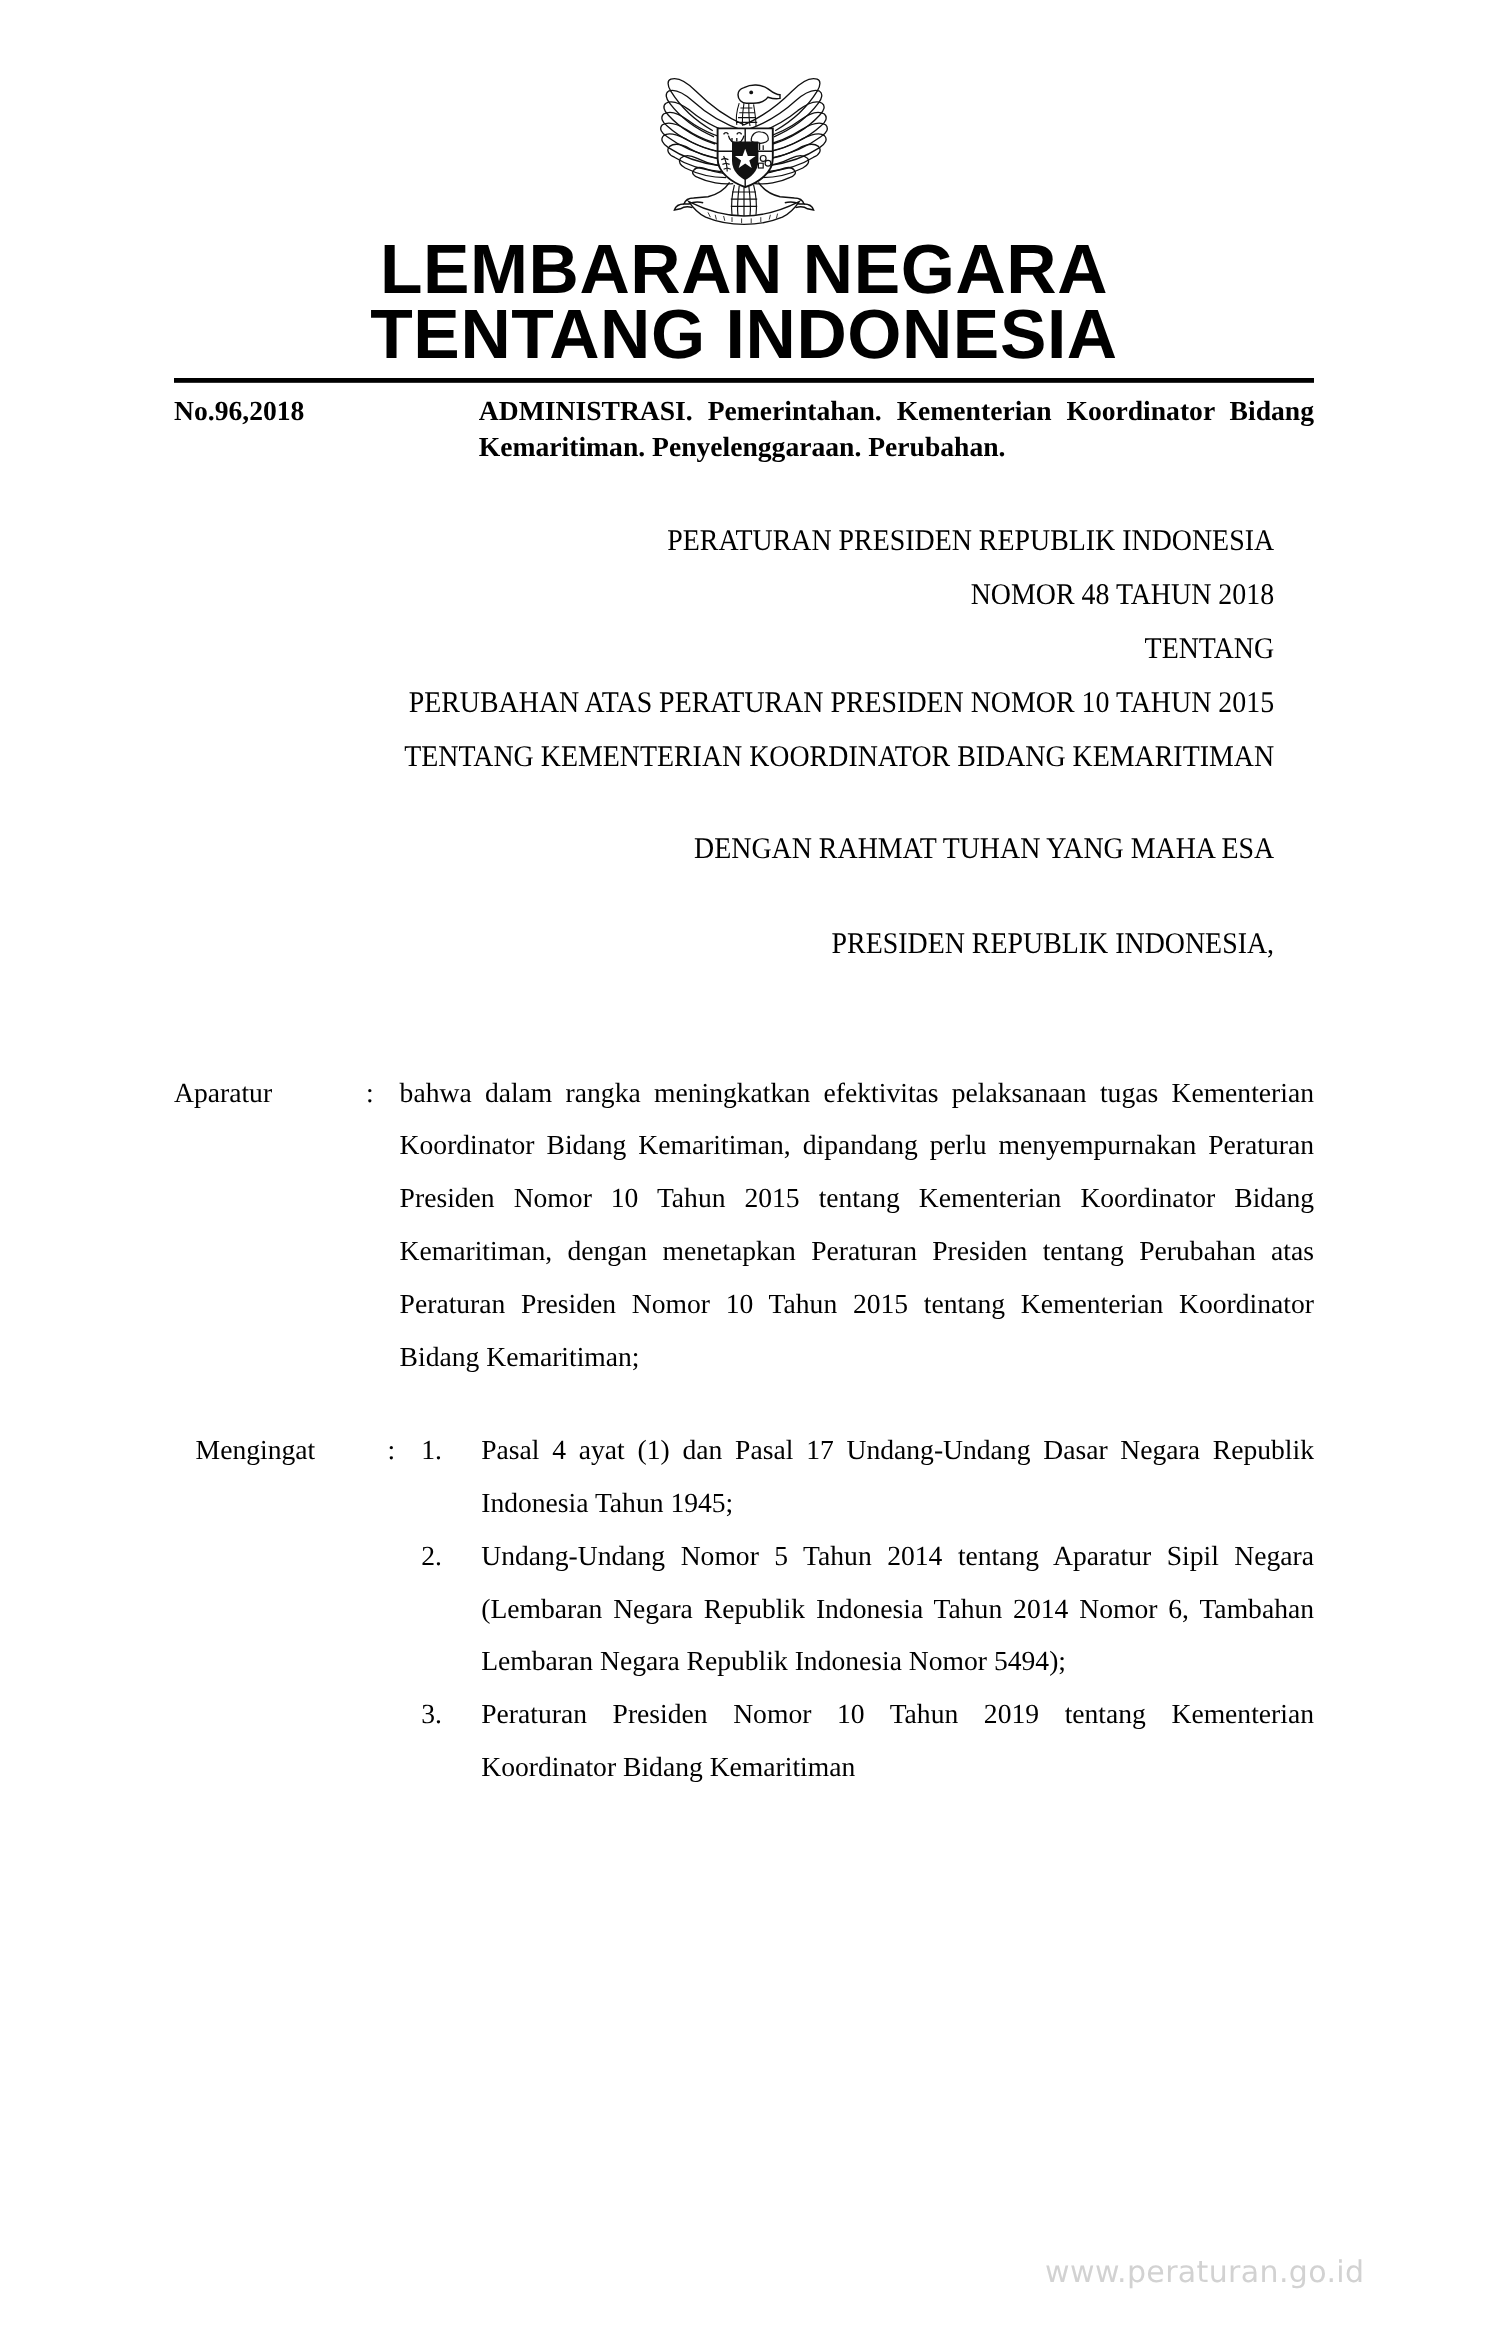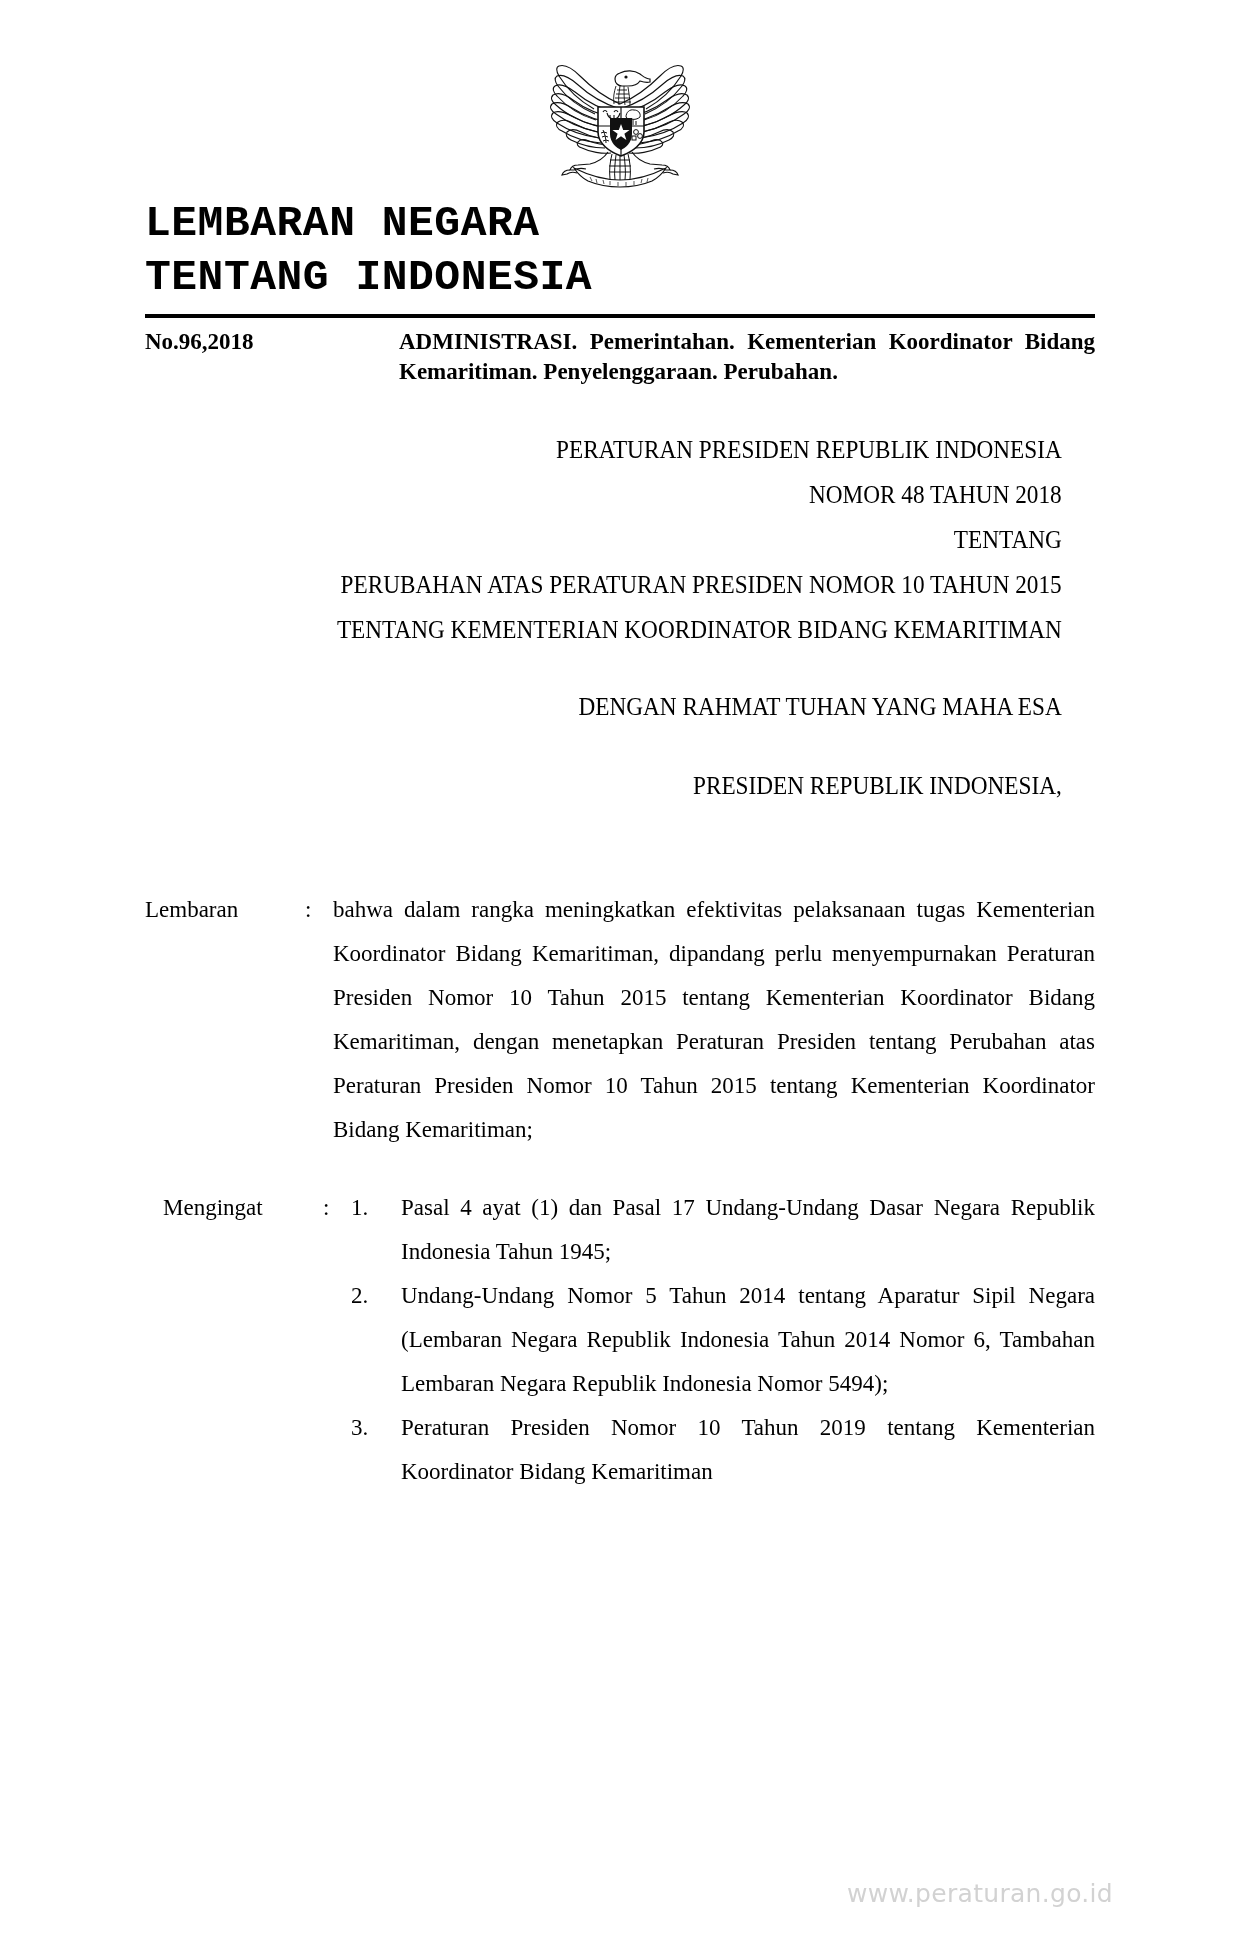--- a/index.html
+++ b/index.html
@@ -34,23 +34,24 @@
     padding-top: 48px;
   }
   .emblem {
     display: inline-block;
     width: 172px;
     height: 140px;
   }
 
   
   .masthead {
-    font-family: Liberation Mono, monospace;
+    text-align: center;
+    font-family: Liberation Sans, sans-serif;
     font-weight: bold;
-    font-size: 43px;
+    font-size: 58px;
     line-height: 52px;
     letter-spacing: 0.5px;
     margin-top: 6px;
   }
   .masthead-line-2 { margin-top: 2px; }
 
   .masthead-rule {
     margin-top: 10px;
     border-top: 4px solid #000000;
     width: 100%;
@@ -142,21 +143,21 @@
     flex: 1 1 auto;
     text-align: justify;
     text-align-last: left;
     hyphens: none;
   }
   .num-item + .num-item { margin-top: 0; }
 
   
   .watermark {
     position: absolute;
-    right: 128px;
+    right: 104px;
     bottom: 42px;
     font-family: "DejaVu Sans", "Liberation Sans", sans-serif;
     font-size: 25px;
     color: #d2d2d2;
     letter-spacing: 0.3px;
     white-space: nowrap;
   }
 </style>
 </head>
 <body>
@@ -289,21 +290,21 @@
       <div>TENTANG</div>
       <div>PERUBAHAN ATAS PERATURAN PRESIDEN NOMOR 10 TAHUN 2015</div>
       <div>TENTANG KEMENTERIAN KOORDINATOR BIDANG KEMARITIMAN</div>
       <div class="reg-gap-1"></div>
       <div>DENGAN RAHMAT TUHAN YANG MAHA ESA</div>
       <div class="reg-gap-2"></div>
       <div>PRESIDEN REPUBLIK INDONESIA,</div>
     </div>
 
     <div class="clause clause-menimbang">
-      <div class="clause-label">Lembaran</div>
+      <div class="clause-label">Aparatur</div>
       <div class="clause-colon">:</div>
       <div class="clause-body">bahwa dalam rangka meningkatkan efektivitas pelaksanaan tugas Kementerian Koordinator Bidang Kemaritiman, dipandang perlu menyempurnakan Peraturan Presiden Nomor 10 Tahun 2015 tentang Kementerian Koordinator Bidang Kemaritiman, dengan menetapkan Peraturan Presiden tentang Perubahan atas Peraturan Presiden Nomor 10 Tahun 2015 tentang Kementerian Koordinator Bidang Kemaritiman;</div>
     </div>
 
     <div class="clause clause-mengingat">
       <div class="clause-label">Mengingat</div>
       <div class="clause-colon">:</div>
       <ol class="num-list">
         <li class="num-item">
           <span class="num-marker">1.</span>

